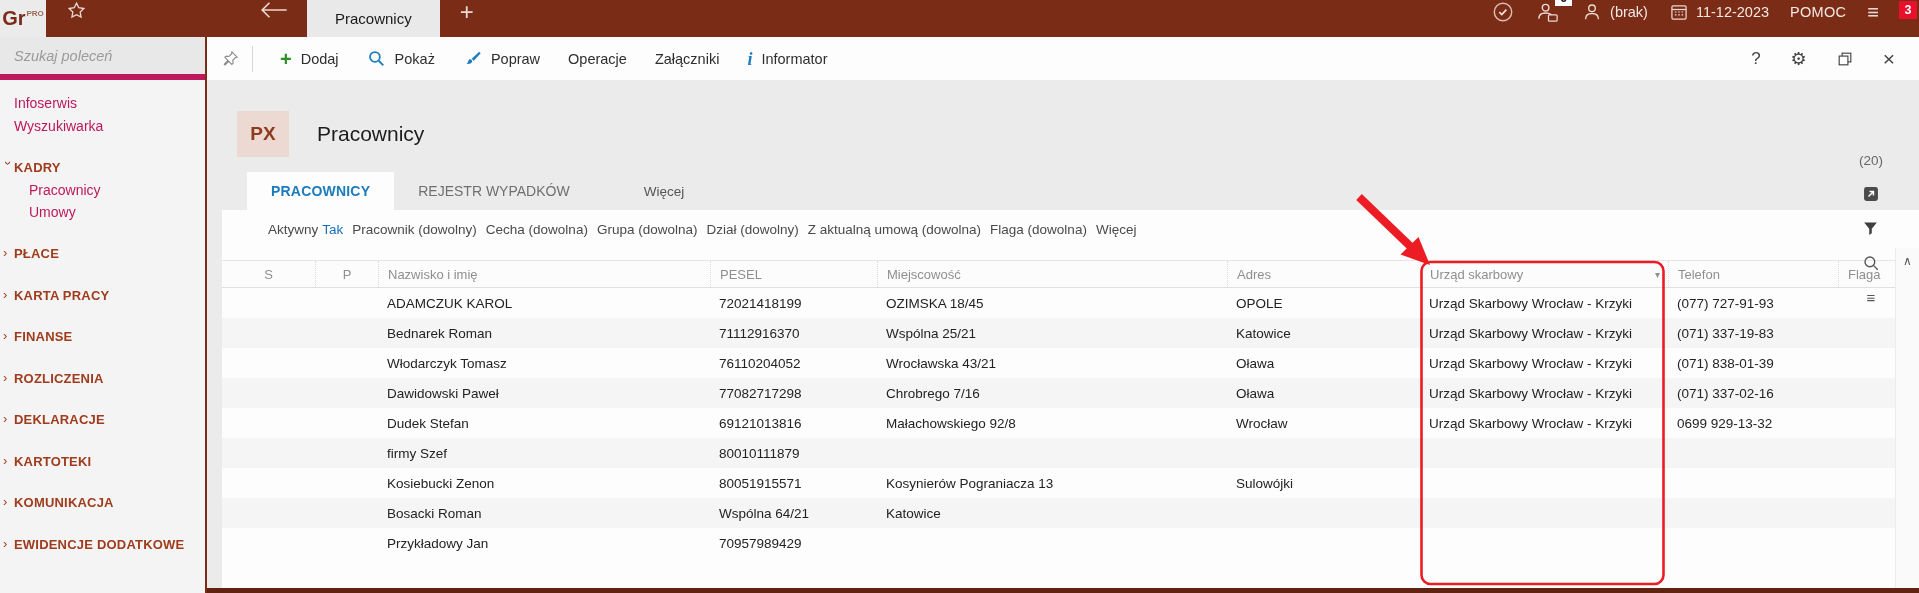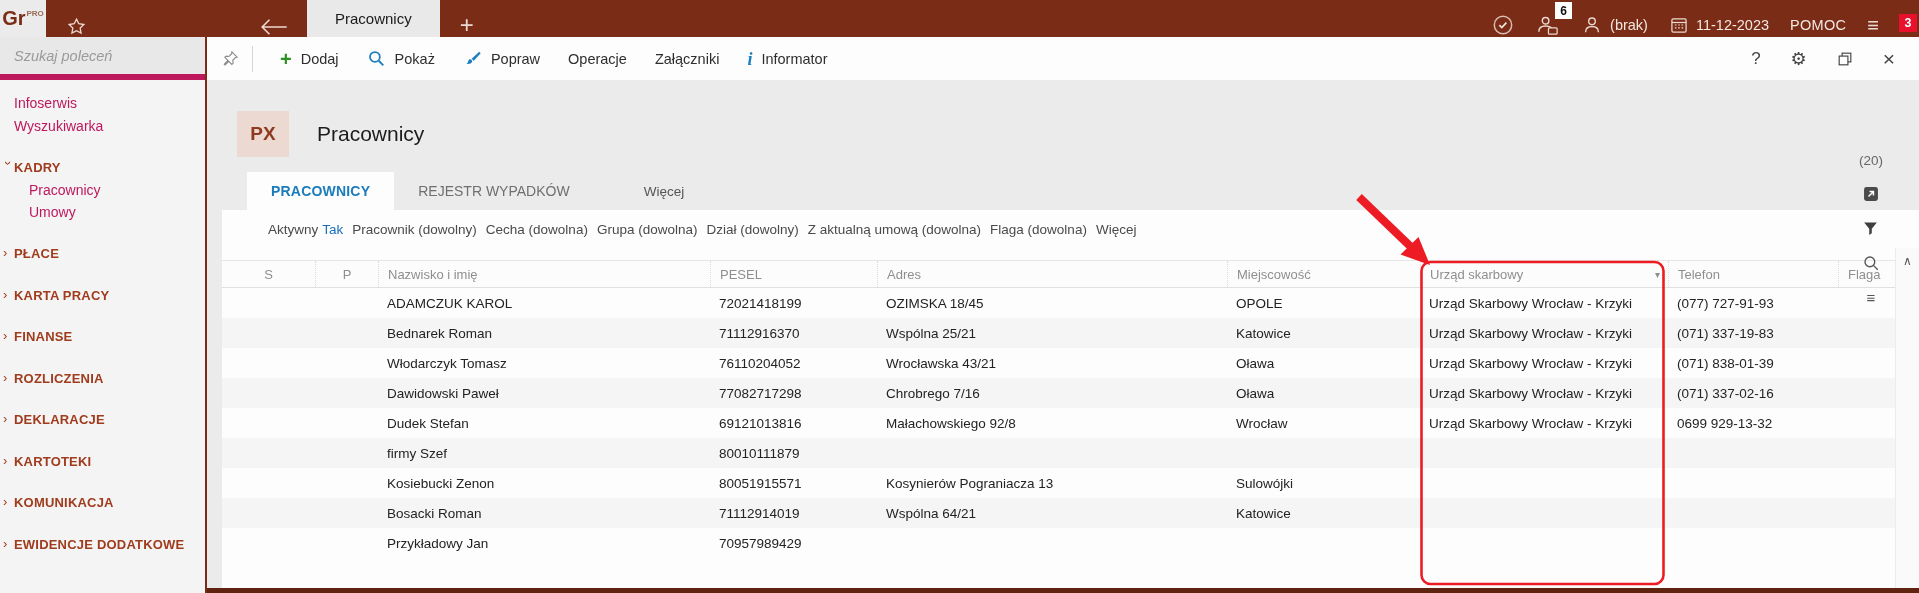--- a/index.html
+++ b/index.html
@@ -2,21 +2,21 @@
 <html><head>
 <meta charset="utf-8">
 <style>
   * { margin:0; padding:0; box-sizing:border-box; }
   html,body { width:1919px; height:593px; overflow:hidden; }
   body { font-family:"Liberation Sans", sans-serif; background:#ebebeb; }
   .screen { position:relative; width:1919px; height:593px; background:#ebebeb; }
 
   
   .topbar { position:absolute; top:0; left:0; width:1919px; height:37px;
-            background:#7a2c17; display:flex; align-items:flex-end; color:#f3e7e1; }
+            background:#7a2c17; display:flex; align-items:flex-start; color:#f3e7e1; }
   .logo-tile { width:46px; height:37px; background:#ebebeb; color:#7a2c17;
                display:flex; align-items:center; justify-content:center;
                font-weight:bold; font-size:20px; cursor:pointer; }
   .logo-tile sup { font-size:8px; font-weight:bold; color:#9b6a5b; margin-left:1px; margin-top:-10px; }
   .tb-star { margin-left:20px; display:flex; }
   .tb-back { margin-left:172px; display:flex; }
   .tb-tab  { margin-left:18px; height:37px; padding:0 28px; background:#e9e9e9; color:#1a1a1a;
              font-size:15px; display:flex; align-items:center; }
   .tb-plus { margin-left:20px; font-size:24px; font-weight:300; color:#e9d8d1; line-height:1; }
   .tb-right { margin-left:auto; display:flex; align-items:center; gap:21px; padding-right:26px; }
@@ -324,24 +324,24 @@
           <div class="hcell center">
             <span>P</span>
           </div>
           <div class="hcell">
             <span>Nazwisko i imię</span>
           </div>
           <div class="hcell">
             <span>PESEL</span>
           </div>
           <div class="hcell">
+            <span>Miejscowość</span>
+          </div>
+          <div class="hcell">
             <span>Adres</span>
-          </div>
-          <div class="hcell">
-            <span>Miejscowość</span>
           </div>
           <div class="hcell">
             <span>Urząd skarbowy</span>
             <span class="dd">▾</span>
           </div>
           <div class="hcell">
             <span>Telefon</span>
           </div>
           <div class="hcell">
             <span>Flaga</span>
@@ -422,21 +422,20 @@
             <div class="tcell">Kosynierów Pograniacza 13</div>
             <div class="tcell">Sulowójki</div>
             <div class="tcell"></div>
             <div class="tcell"></div>
             <div class="tcell"></div>
           </div>
           <div class="trow alt">
             <div class="tcell"></div>
             <div class="tcell"></div>
             <div class="tcell">Bosacki Roman</div>
-            <div class="tcell">71112914019</div>
             <div class="tcell">Wspólna 64/21</div>
             <div class="tcell">Katowice</div>
             <div class="tcell"></div>
             <div class="tcell"></div>
             <div class="tcell"></div>
           </div>
           <div class="trow">
             <div class="tcell"></div>
             <div class="tcell"></div>
             <div class="tcell">Przykładowy Jan</div>

